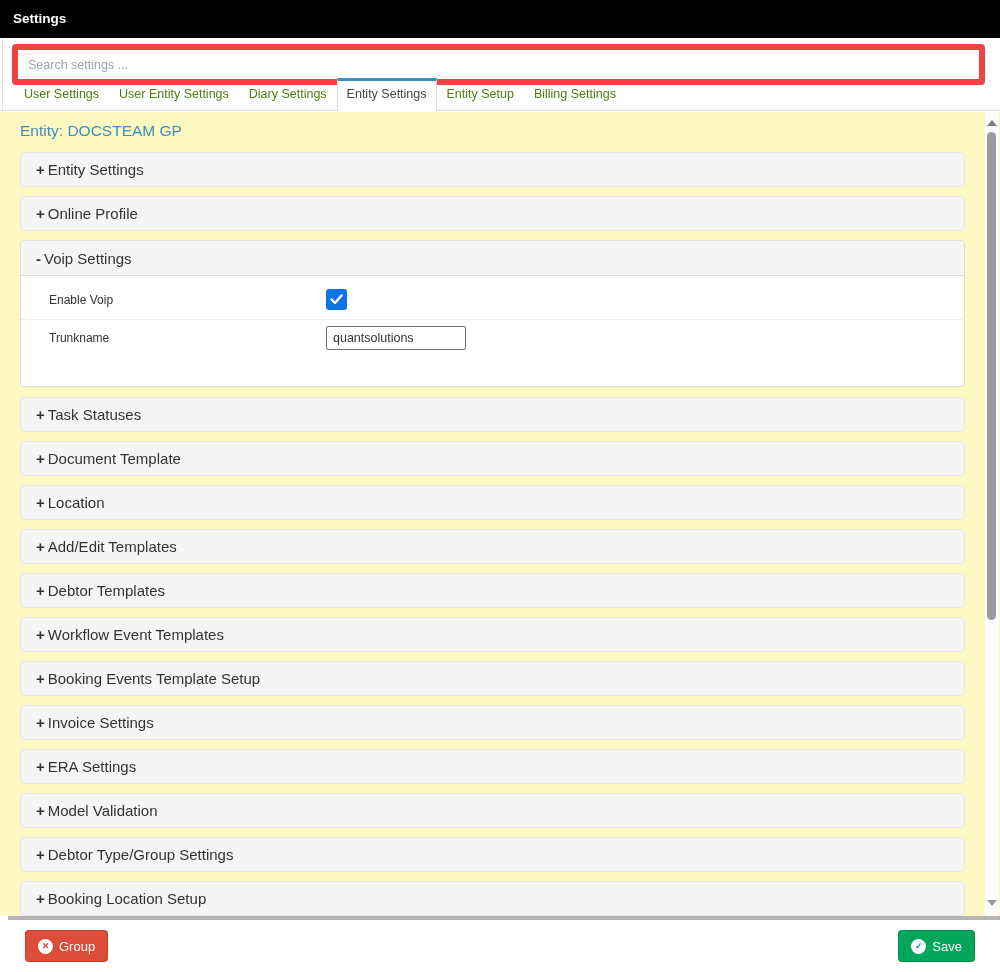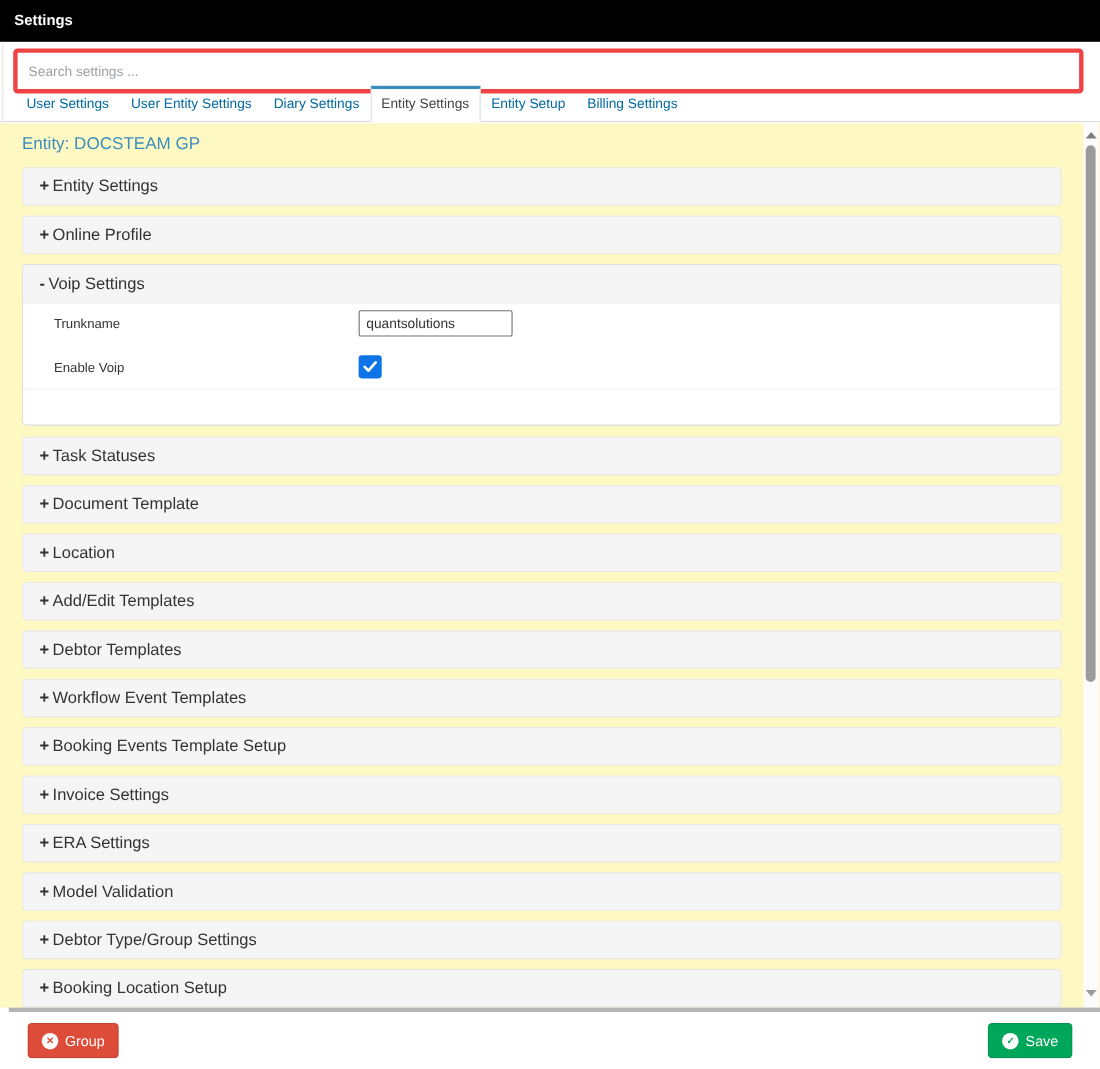--- a/index.html
+++ b/index.html
@@ -18,34 +18,34 @@
     color: #fff; font-size: 13.5px; font-weight: bold;
   }
   .corner-circle {
     position: absolute; right: -16px; top: -20px; width: 50px; height: 50px;
     border-radius: 50%; background: rgba(0,0,0,0.2);
   }
 
   
   .search-wrap { position: absolute; top: 44px; left: 12px; right: 15px; }
   .search-input {
-    width: 100%; height: 41px; border: 4px solid #ef4444; border-radius: 4px;
+    width: 100%; height: 41px; border: 6px solid #ef4444; border-radius: 4px;
     padding: 0 10px; font-size: 12.5px; color: #333; outline: none;
     font-family: "Liberation Sans", sans-serif;
   }
   .search-input::placeholder { color: #9aa3ab; }
 
   
   .tabs {
     position: absolute; top: 79px; left: 0; right: 0; height: 32px;
     display: flex; align-items: flex-end; padding-left: 14px;
     border-bottom: 1px solid #ddd;
   }
   .tab {
-    font-size: 12.5px; color: #0369a1; padding: 8px 9px 9px 9px; cursor: pointer;
+    font-size: 12.5px; color: #4d7c0f; padding: 8px 9px 9px 9px; cursor: pointer;
     border: 1px solid transparent; border-bottom: none; white-space: nowrap;
   }
   .tab.active {
     background: #fff; color: #444;
     border: 1px solid #ddd; border-top: 3px solid #3c8dbc; border-bottom: none;
     padding-top: 6px; margin-bottom: -1px; padding-bottom: 10px;
   }
 
   
   .left-edge { position: absolute; left: 2px; top: 38px; height: 878px; width: 1px; background: #e4e4e4; }
@@ -148,31 +148,31 @@
       <span class="sign">+</span>
       <span class="acc-label">Online Profile</span>
     </div>
 
     <div class="acc-open">
       <div class="acc">
         <span class="sign">-</span>
         <span class="acc-label">Voip Settings</span>
       </div>
       <div class="acc-body">
-        <div class="vrow vrow2">
-          <span class="vlabel">Trunkname</span>
-          <input class="vinput" type="text" value="quantsolutions" style="">
-        </div>
         <div class="vrow vrow1">
           <span class="vlabel">Enable Voip</span>
           <span class="checkbox">
             <svg width="13" height="11" viewBox="0 0 13 11">
               <polyline points="1.5,5.5 5,9 11.5,1.5" fill="none" stroke="#fff" stroke-width="2.4" stroke-linecap="round" stroke-linejoin="round"></polyline>
             </svg>
           </span>
+        </div>
+        <div class="vrow vrow2">
+          <span class="vlabel">Trunkname</span>
+          <input class="vinput" type="text" value="quantsolutions" style="">
         </div>
       </div>
     </div>
 
     <div class="acc">
       <span class="sign">+</span>
       <span class="acc-label">Task Statuses</span>
     </div>
     <div class="acc">
       <span class="sign">+</span>

